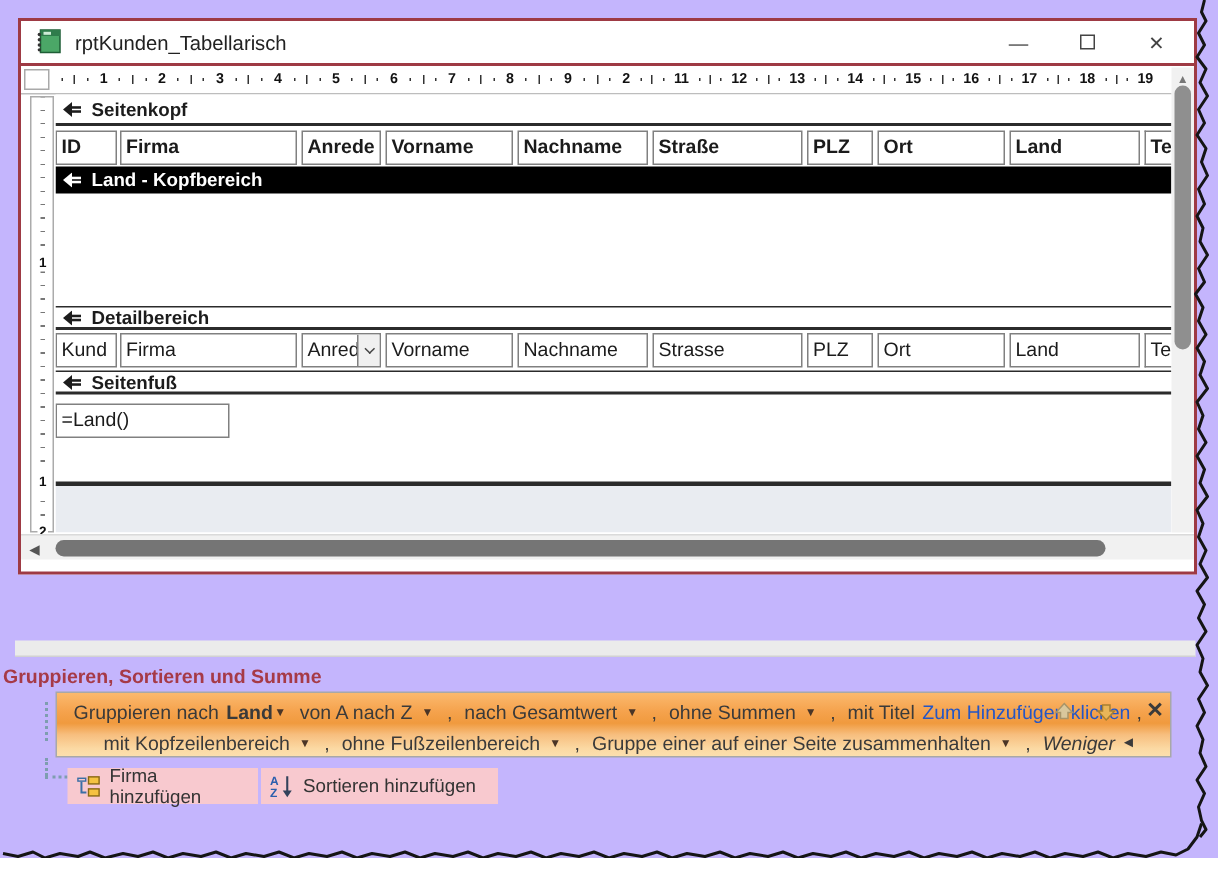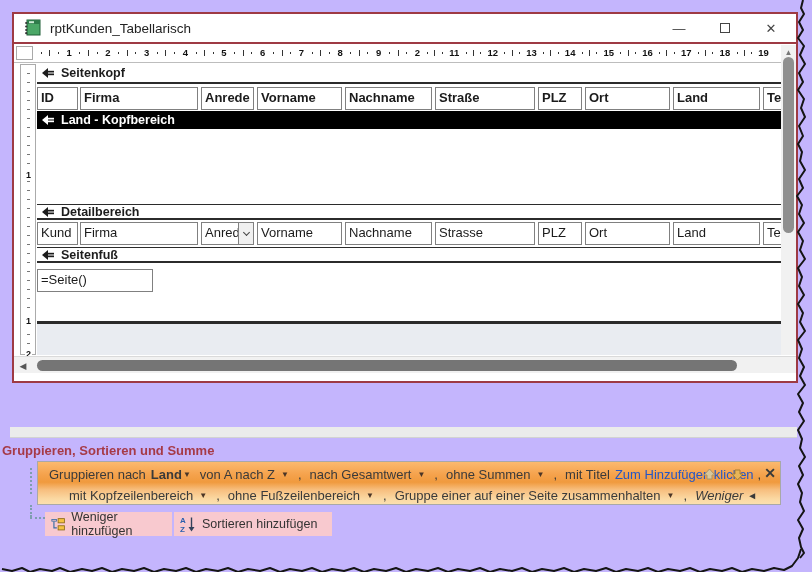--- a/index.html
+++ b/index.html
@@ -331,21 +331,21 @@
         <span class="secarrow">
           <svg width="13" height="10" viewBox="0 0 13 10">
               <polygon points="0,5 6,0 6,10" fill="#1c1c1c"></polygon>
               <rect x="6" y="2.8" width="6" height="1.7" fill="#1c1c1c"></rect>
               <rect x="6" y="5.5" width="6" height="1.7" fill="#1c1c1c"></rect>
             </svg>
         </span>
         <span>Seitenfuß</span>
       </div>
 
-      <div class="fbox" id="datum-box"><span>=Seite()</span></div>
+      <div class="fbox" id="datum-box"><span>=Land()</span></div>
 
       <div id="report-end"></div>
       <div id="outside-area"></div>
     </div>
 
     <div class="abs" id="v-scroll">
       <div id="v-scroll-up">
           <span>▲</span>
         </div>
       <div id="v-thumb"></div>
@@ -412,21 +412,21 @@
   <div class="abs dotline" style="left:30px;top:505px;height:12px"></div>
   <div class="abs dotline-h" style="left:30px;top:517px;width:15px"></div>
 
   <div class="addbtn" id="btn-add-group">
     <svg width="17" height="15" viewBox="0 0 17 15">
       <rect x="1" y="1.5" width="5.5" height="2" fill="none" stroke="#3A6EA5"></rect>
       <rect x="8.5" y="0.5" width="7.5" height="5" fill="#F5C242" stroke="#8A6914"></rect>
       <polyline points="3.5,4 3.5,11.5 7,11.5" fill="none" stroke="#3A6EA5" stroke-width="1.4"></polyline>
       <rect x="8.5" y="9" width="7.5" height="5" fill="#F5C242" stroke="#8A6914"></rect>
     </svg>
-    <span>Weniger hinzufügen</span>
+    <span>Firma hinzufügen</span>
   </div>
   <div class="addbtn" id="btn-add-sort">
     <svg width="16" height="16" viewBox="0 0 16 16">
       <text x="0" y="7" font-size="8" font-weight="bold" fill="#2B5FAD" font-family="Liberation Sans, sans-serif">A</text>
       <text x="0" y="15.5" font-size="8" font-weight="bold" fill="#2B5FAD" font-family="Liberation Sans, sans-serif">Z</text>
       <line x1="11.5" y1="1.5" x2="11.5" y2="12" stroke="#33425B" stroke-width="1.4"></line>
       <polygon points="8.5,11 14.5,11 11.5,15.5" fill="#33425B"></polygon>
     </svg>
     <span>Sortieren hinzufügen</span>
   </div>

